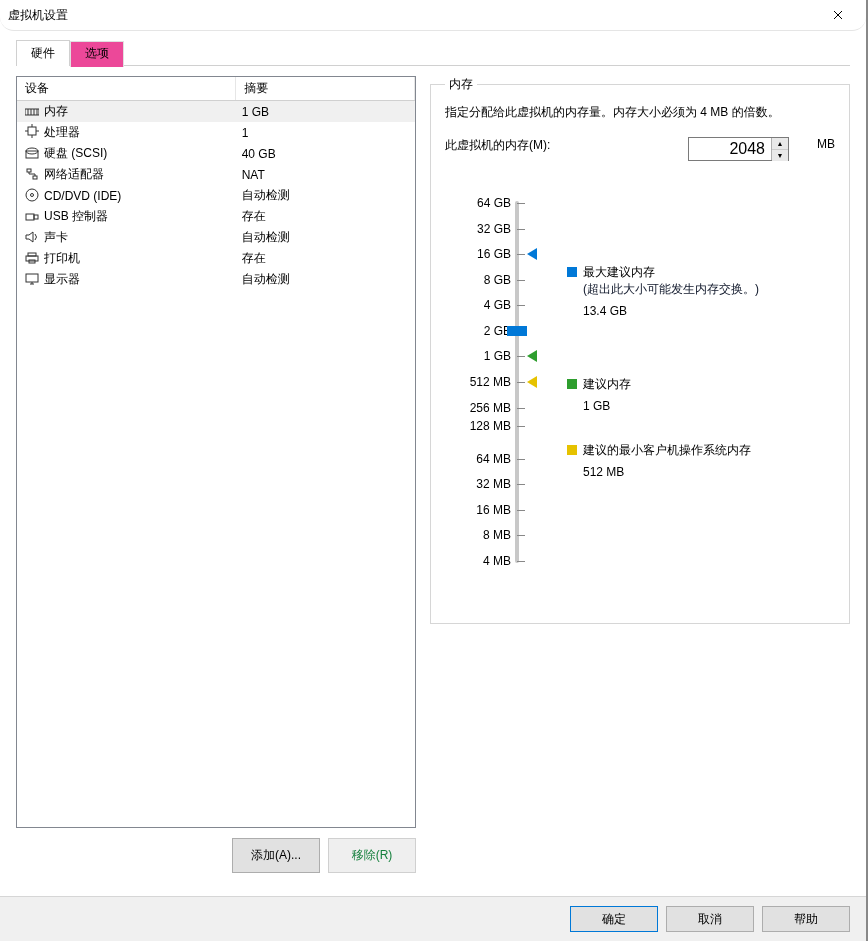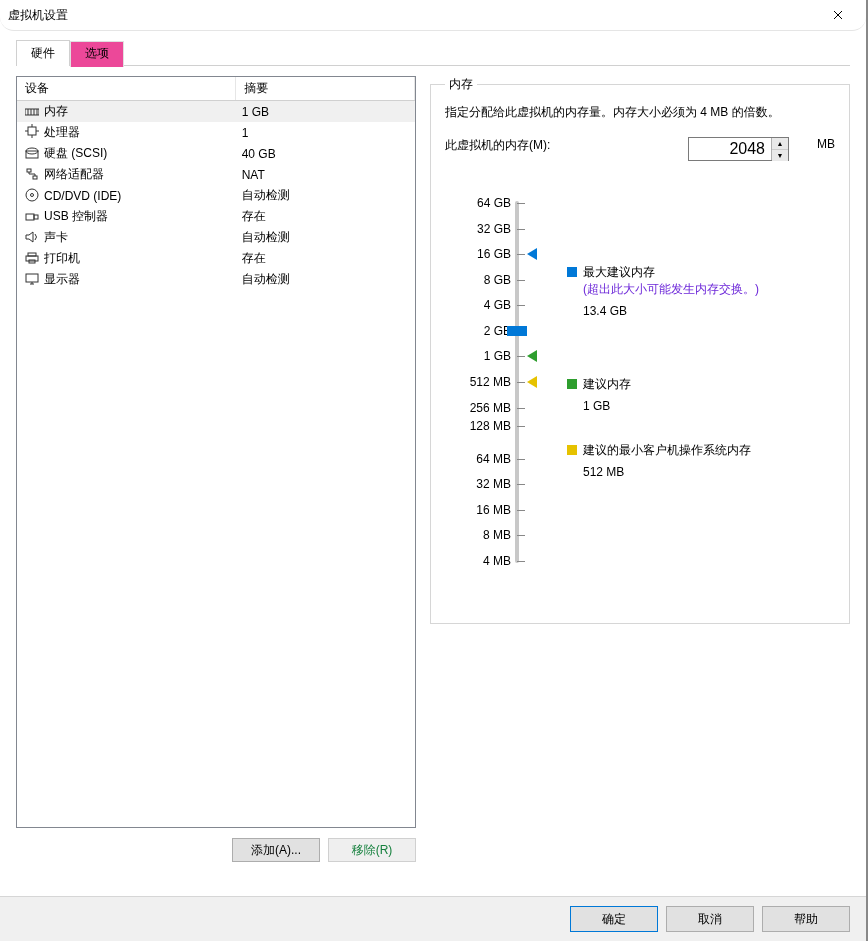--- a/index.html
+++ b/index.html
@@ -103,21 +103,21 @@
   }
   .dev-icon svg { vertical-align: -2px; }
   .left-buttons {
     display: flex;
     justify-content: flex-end;
     gap: 8px;
     margin-top: 10px;
   }
   .btn {
     min-width: 88px;
-    height: 24px;
+    height: 35px;
     border: 1px solid #adadad;
     background: #e1e1e1;
     font-size: 12px;
     font-family: inherit;
     cursor: default;
     padding: 0 10px;
   }
   .btn.disabled {
     color: #15803d;
     border-color: #d0d0d0;
@@ -251,21 +251,21 @@
   .legend-sq {
     display:inline-block;
     width:10px; height:10px;
     margin-right:6px;
     vertical-align: -1px;
   }
   .legend-sq.blue  { background:#0078d7; }
   .legend-sq.green { background:#2e9e2e; }
   .legend-sq.yellow{ background:#e6c200; }
   .legend-item .lbl   { display:block; }
-  .legend-item .note  { display:block; padding-left:16px; color:#6d28d9; }
+  .legend-item .note  { display:block; padding-left:16px; color:#0f172a; }
   .legend-item .val   { display:block; padding-left:16px; margin-top:6px; }
   .footer {
     position:absolute;
     bottom:0; left:0; right:0;
     height:44px;
     border-top:1px solid #d6d6d6;
     background:#f0f0f0;
     display:flex;
     justify-content:flex-end;
     align-items:center;

